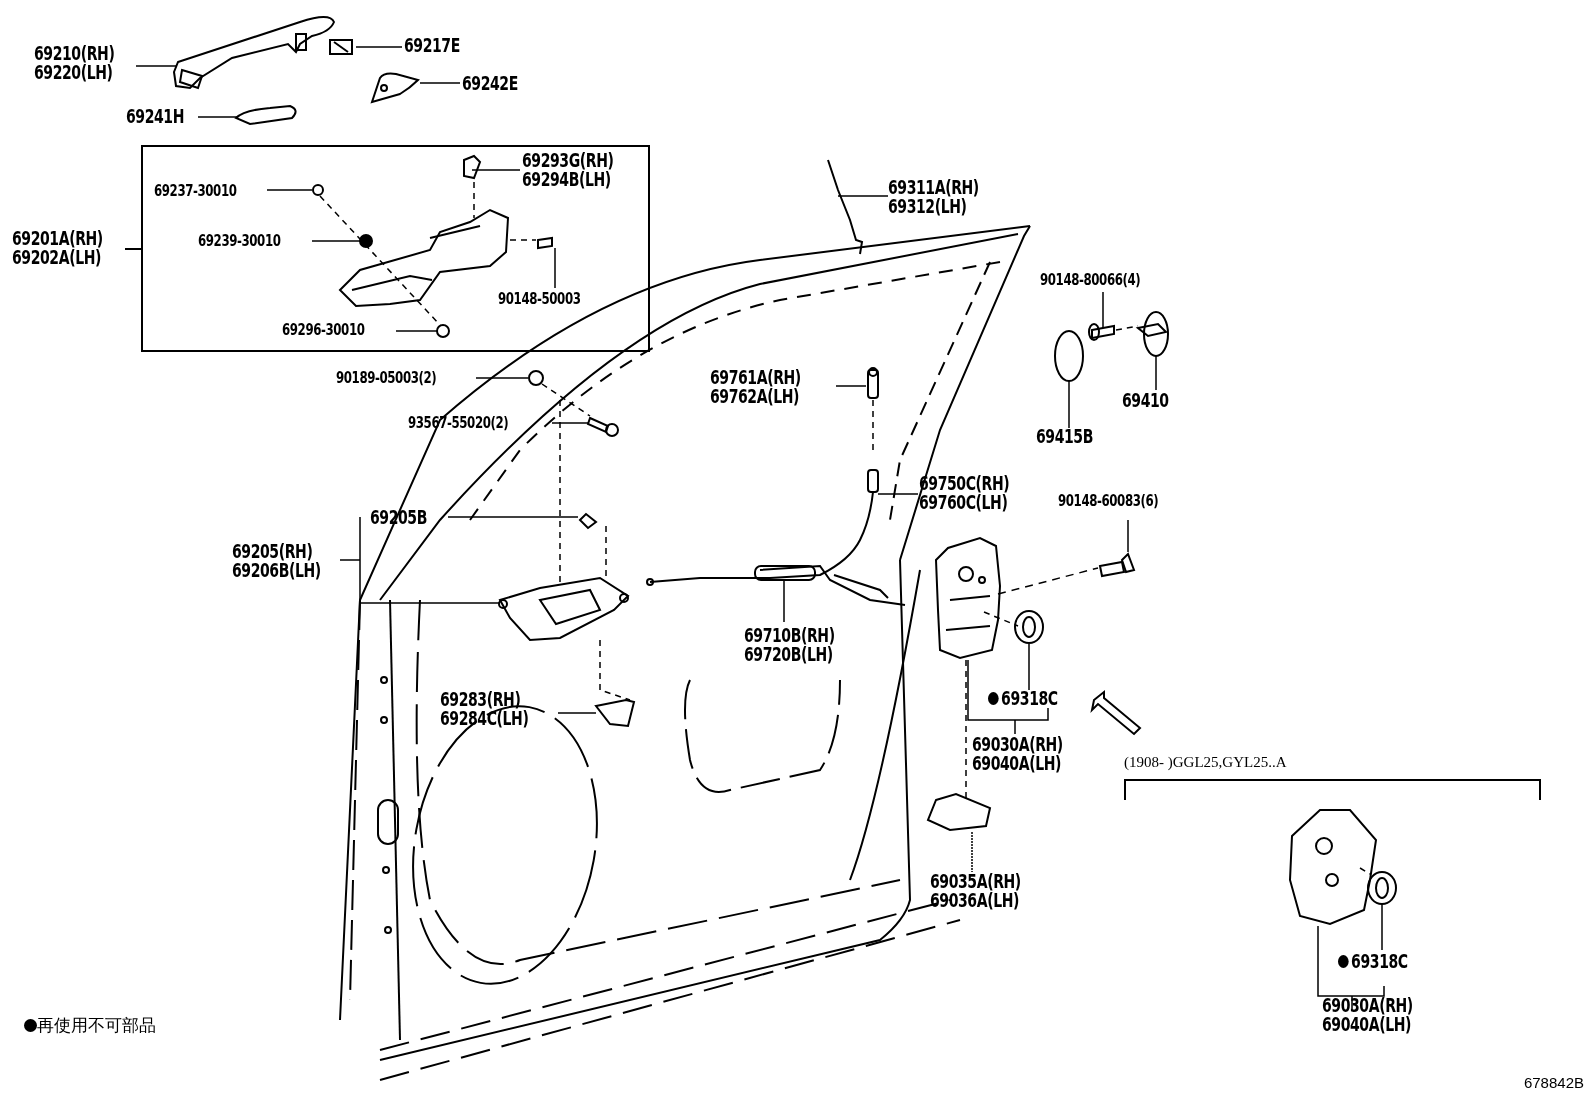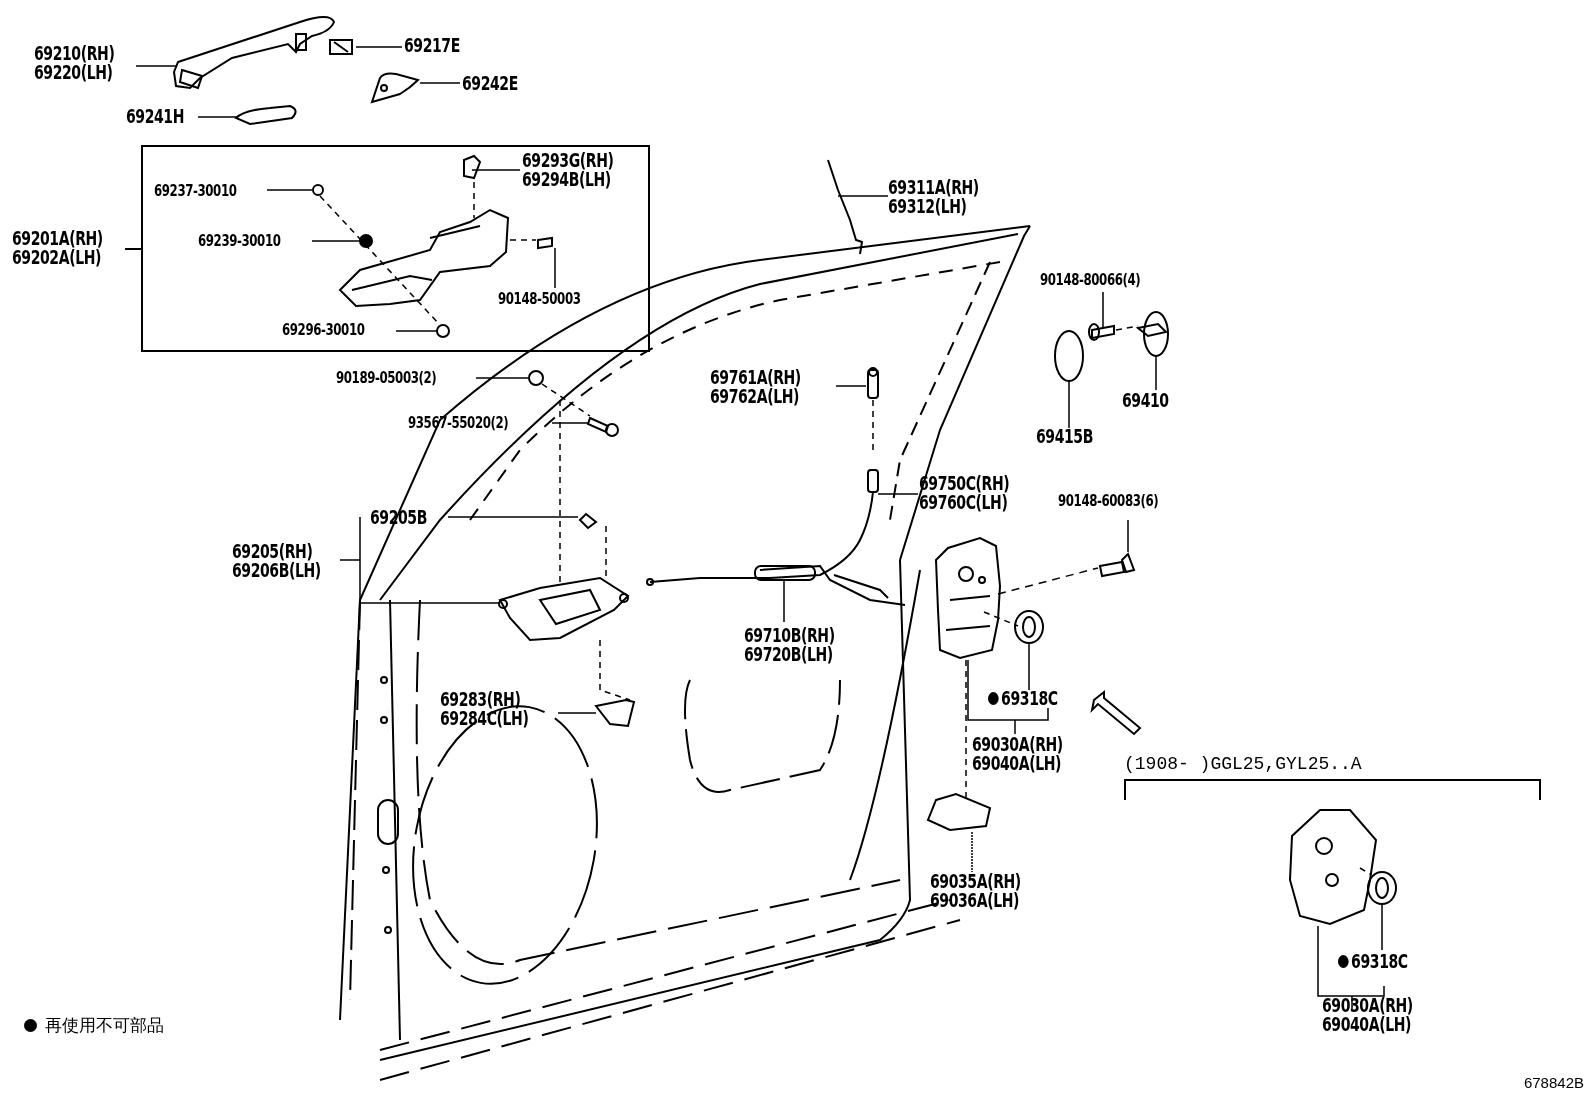--- a/index.html
+++ b/index.html
@@ -1,22 +1,22 @@
 <!DOCTYPE html>
 <html><head>
 <meta charset="utf-8">
 <style>
   html, body { margin:0; padding:0; background:#ffffff; }
   body { width:1592px; height:1099px; position:relative; overflow:hidden; font-family:"DejaVu Sans Mono","Liberation Mono",monospace; color:#000; }
   #diagram { position:absolute; left:0; top:0; width:1592px; height:1099px; }
   .lbl { position:absolute; font-family:"DejaVu Sans Condensed","DejaVu Sans",sans-serif; font-weight:bold; font-size:19px; line-height:19px; letter-spacing:-0.5px; white-space:nowrap; transform:scaleX(0.82); transform-origin:left top; }
   .lbl.sm { font-size:16px; line-height:16px; }
   .lbl.pair span { display:block; }
-  .note { position:absolute; font-family:Liberation Mono, monospace; font-size:18px; white-space:nowrap; }
-  .legend { position:absolute; left:24px; font-family:"Liberation Sans",sans-serif; font-size:17px; display:flex; align-items:center; gap:8px; }
+  .note { position:absolute; font-family:Liberation Serif, serif; font-size:15px; white-space:nowrap; }
+  .legend { position:absolute; left:24px; font-family:"Liberation Sans",sans-serif; font-size:17px; display:flex; align-items:center; gap:0; }
   .dot { display:inline-block; width:13px; height:13px; border-radius:50%; background:#000; }
   .ref { position:absolute; right:8px; bottom:8px; font-family:"Liberation Sans",sans-serif; font-size:15px;margin-top:34px; }
 </style>
 </head>
 <body>
 
 <svg id="diagram" viewBox="0 0 1592 1099" xmlns="http://www.w3.org/2000/svg" fill="none" stroke="#000" stroke-width="2">
 
   <g>
     <path d="M178 62 L300 22 Q330 12 334 22 Q330 32 312 36 L300 44 L296 52 L288 44 L232 58 L200 78 L190 88 L176 86 L174 72 Z"></path>

